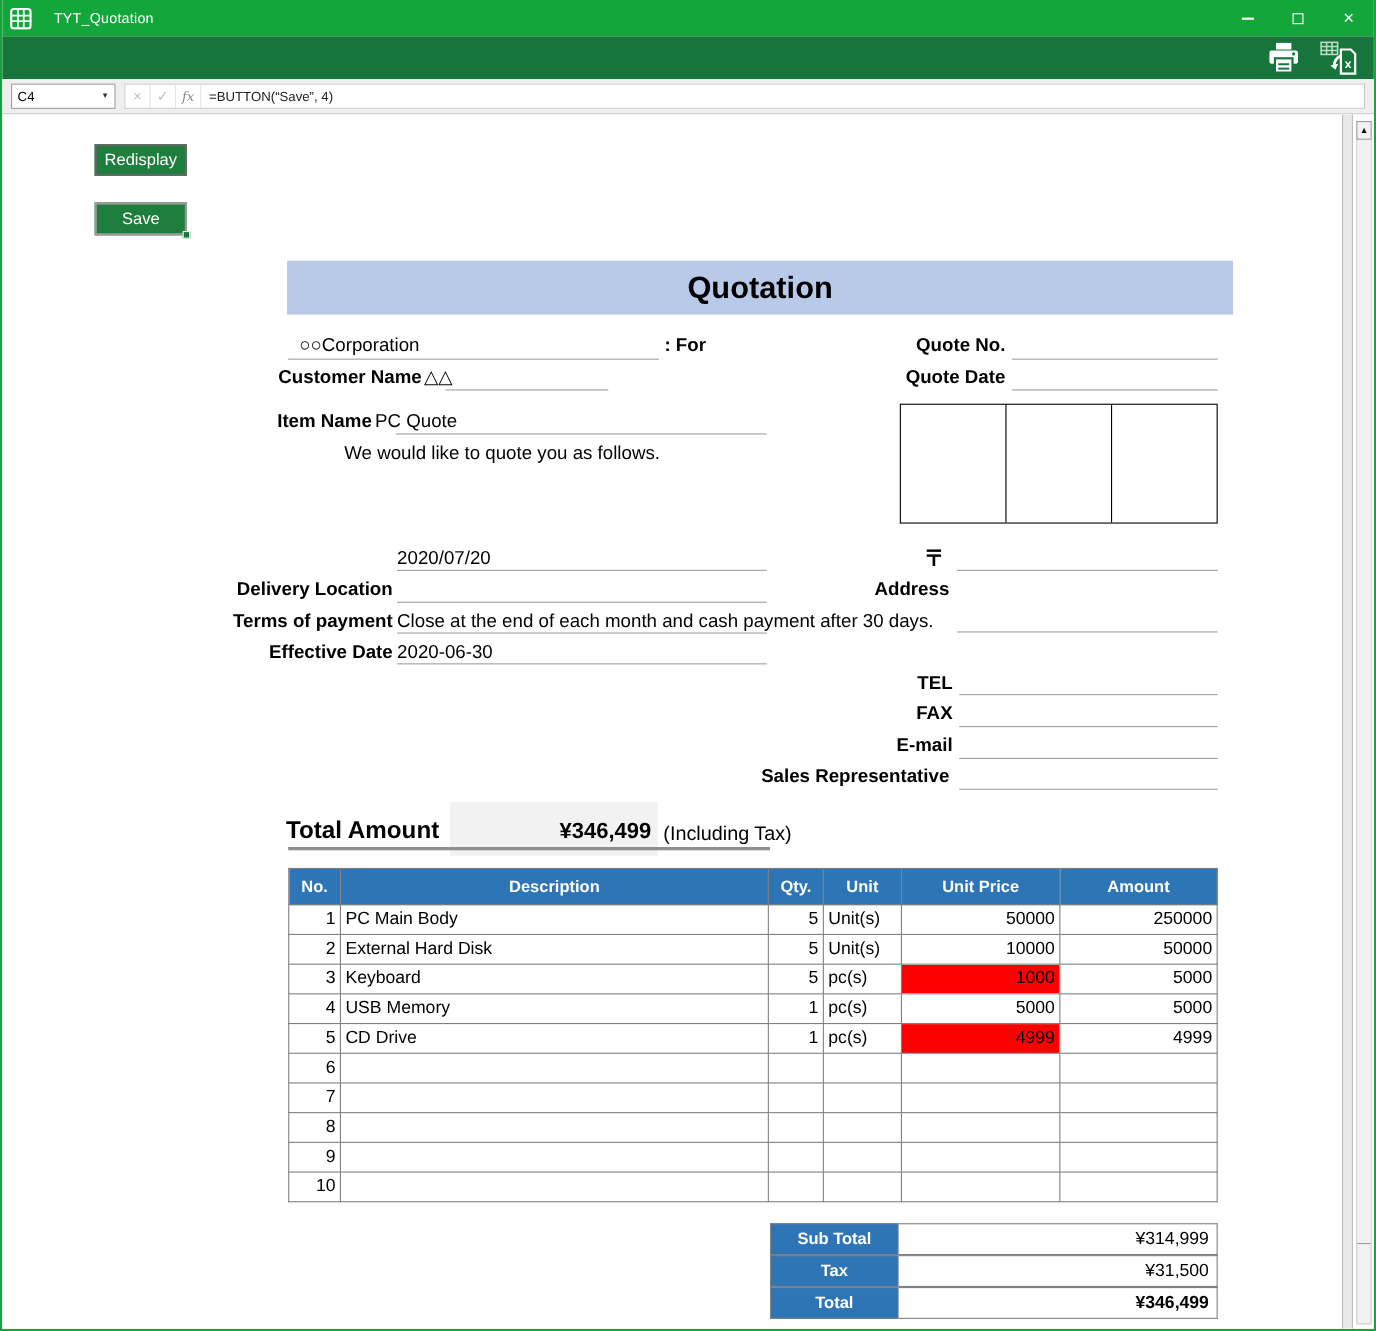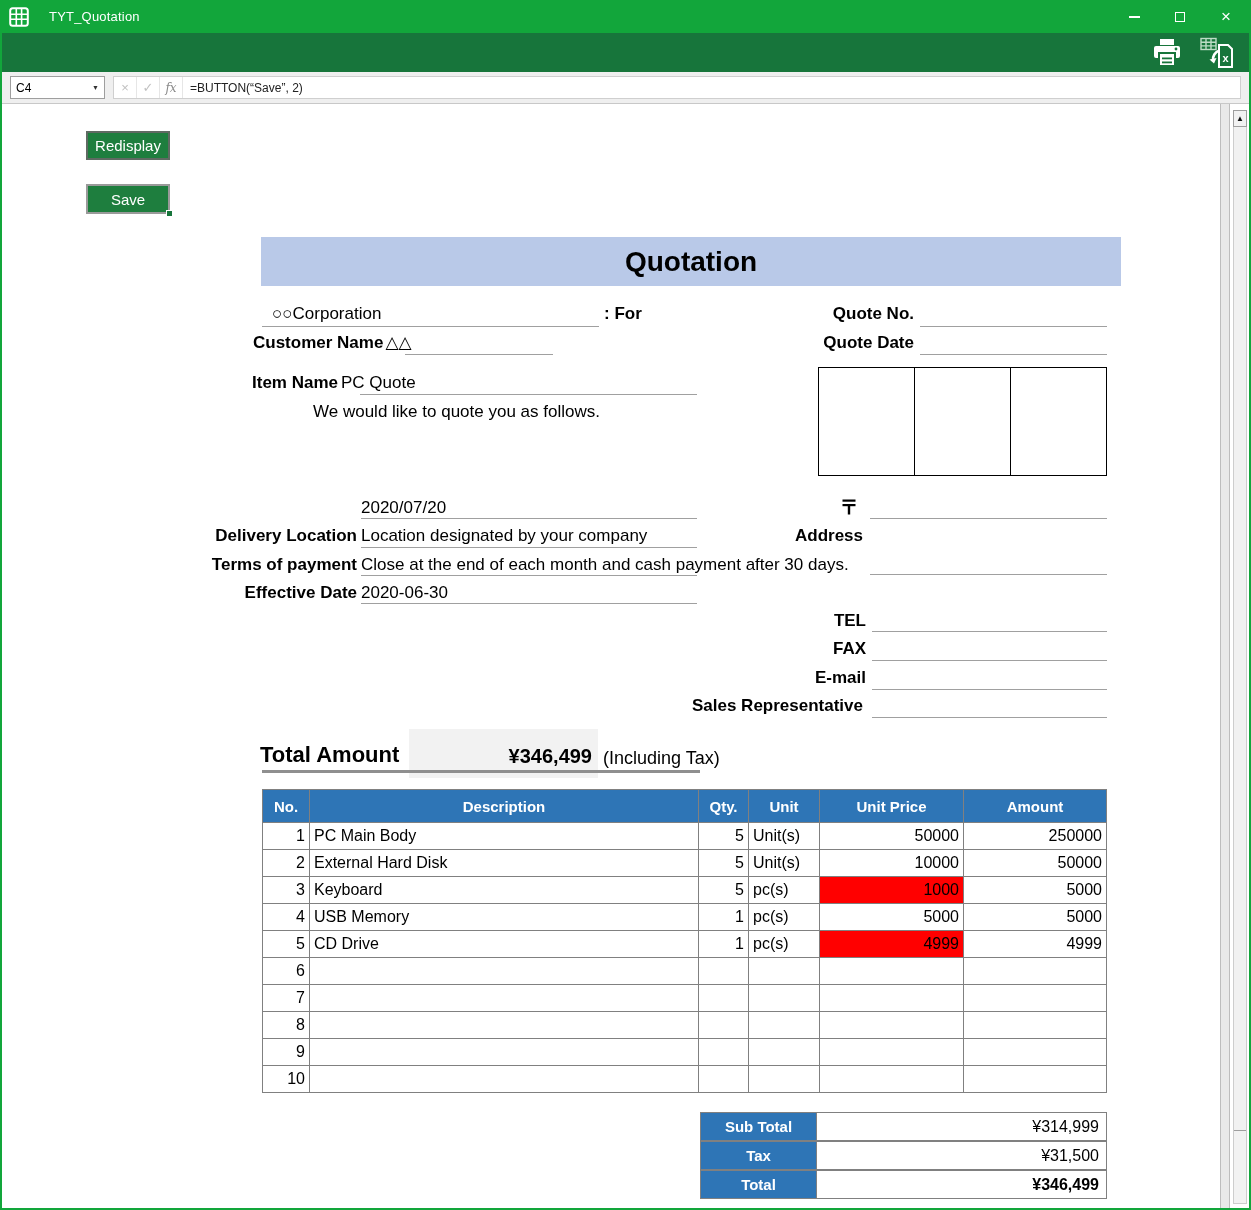--- a/index.html
+++ b/index.html
@@ -127,21 +127,21 @@
 
   <div class="formula-row">
     <div class="name-box">
       <span>C4</span>
       <span class="dd">▼</span>
     </div>
     <div class="fx-box">
       <span class="fxb">×</span>
       <span class="fxb">✓</span>
       <span class="fxb fx">fx</span>
-      <span class="formula-text">=BUTTON(“Save”, 2)</span>
+      <span class="formula-text">=BUTTON(“Save”, 4)</span>
     </div>
   </div>
 
   <div class="content">
 
     <div class="gbtn" style="left:84px;top:27px;width:84px;height:29px">
       <span>Redisplay</span>
     </div>
     <div class="gbtn selected" style="left:84px;top:80px;width:84px;height:30px">
       <span>Save</span>
@@ -169,21 +169,20 @@
 
     <div class="t" style="left:250px;top:268px"><b>Item Name</b><span class="ml3">PC Quote</span></div>
     <div class="ul" style="left:358px;top:290px;width:337px"></div>
 
     <div class="t" style="left:311px;top:297px">We would like to quote you as follows.</div>
 
     <div class="t" style="left:359px;top:393px">2020/07/20</div>
     <div class="ul" style="left:359px;top:414px;width:336px"></div>
 
     <div class="t bold tr" style="left:58px;top:421px;width:297px">Delivery Location</div>
-    <div class="t" style="left:359px;top:421px">Location designated by your company</div>
     <div class="ul" style="left:359px;top:443px;width:336px"></div>
 
     <div class="t bold tr" style="left:58px;top:450px;width:297px">Terms of payment</div>
     <div class="t" style="left:359px;top:450px">Close at the end of each month and cash payment after 30 days.</div>
     <div class="ul" style="left:359px;top:471px;width:336px"></div>
 
     <div class="t bold tr" style="left:58px;top:478px;width:297px">Effective Date</div>
     <div class="t" style="left:359px;top:478px">2020-06-30</div>
     <div class="ul" style="left:359px;top:499px;width:336px"></div>
 

